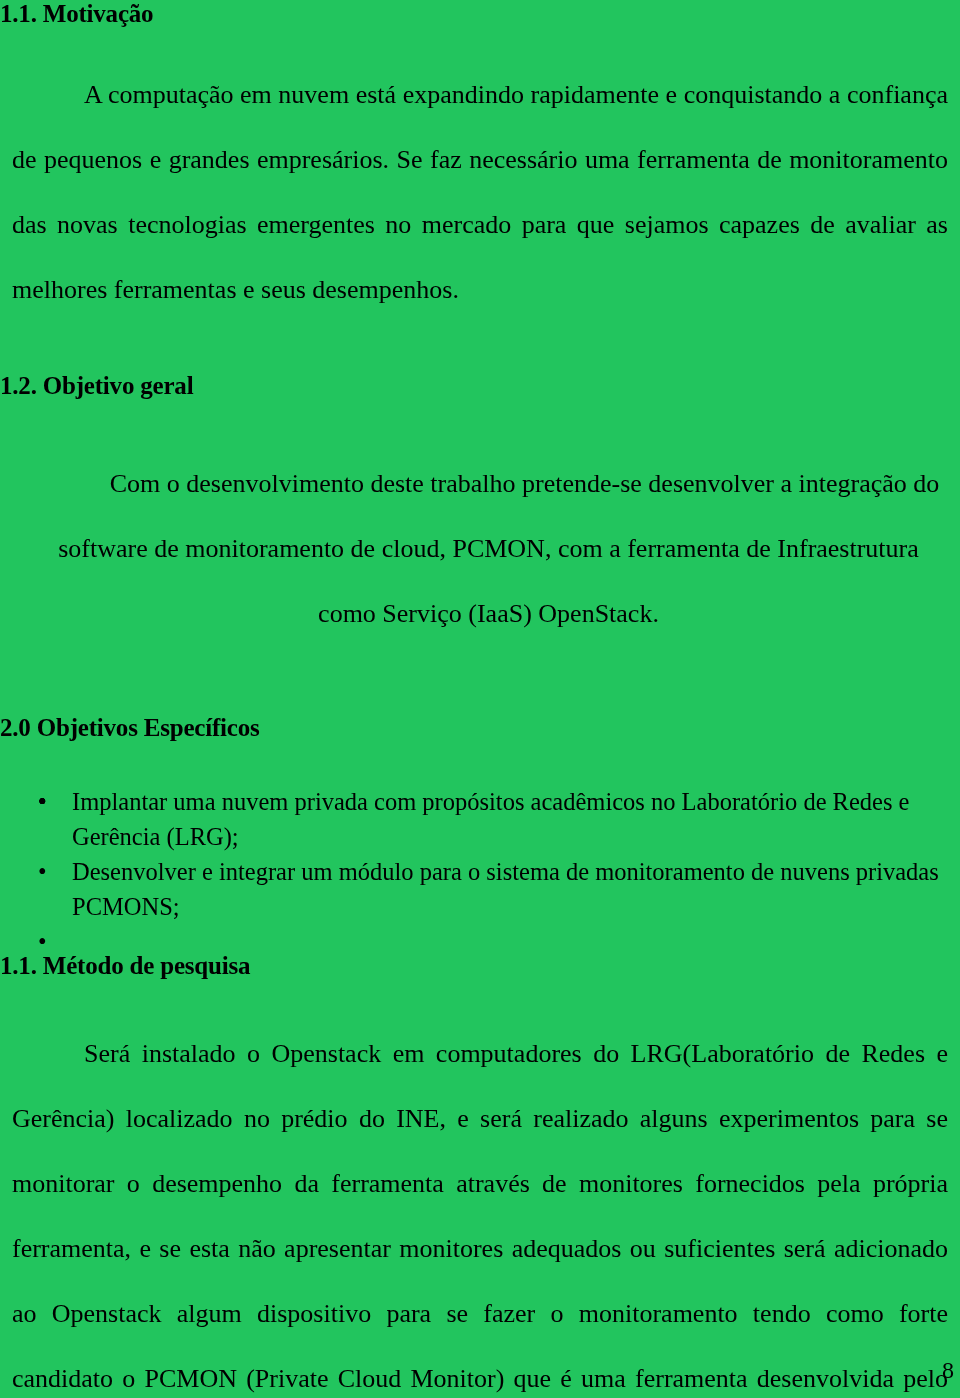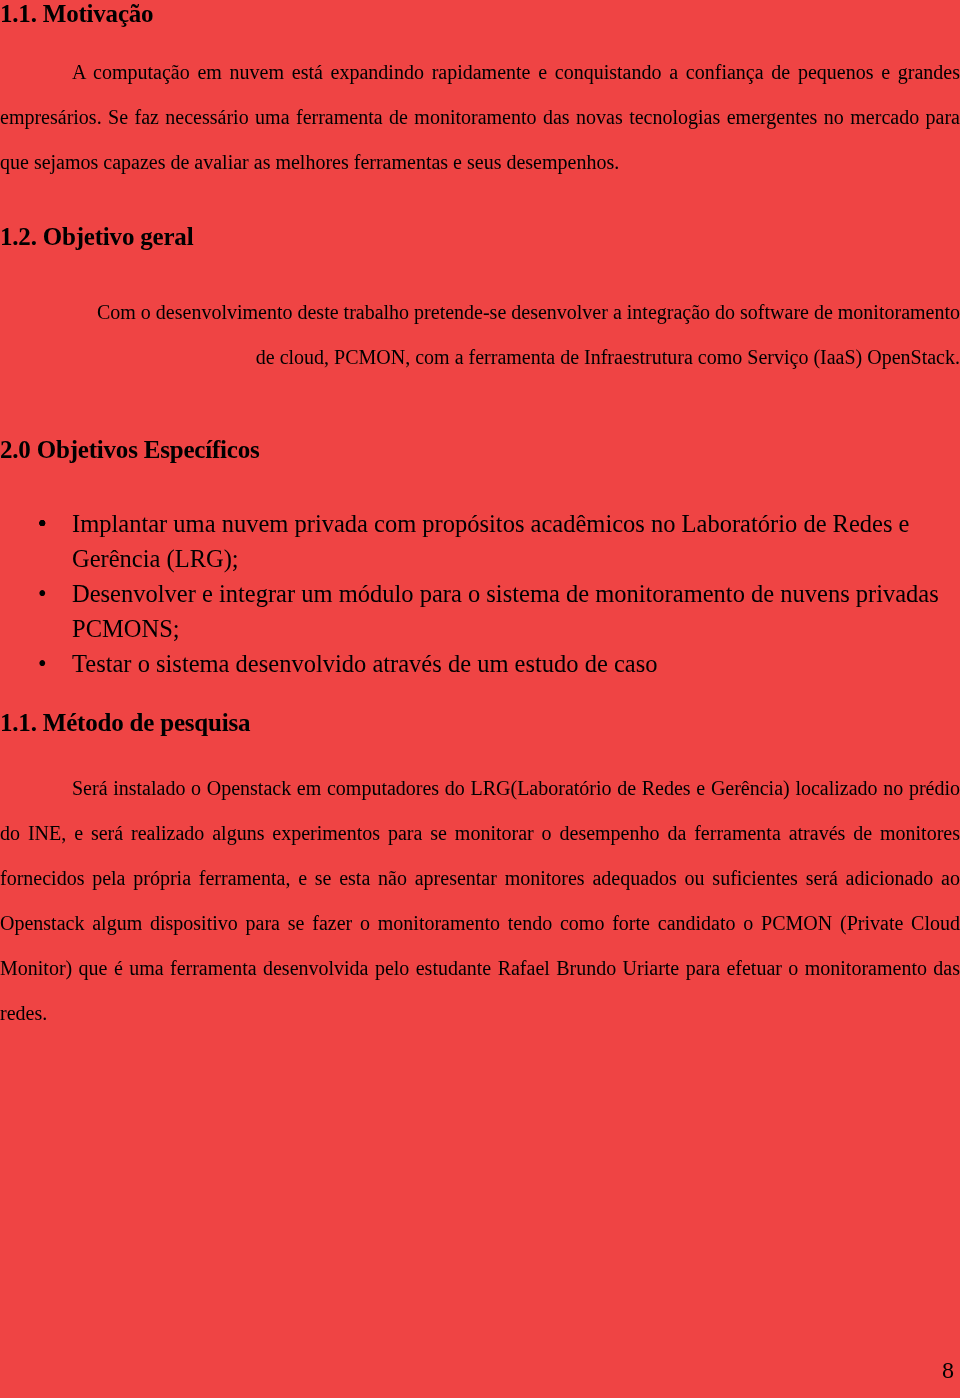--- a/index.html
+++ b/index.html
@@ -5,21 +5,21 @@
 <style>
   html, body {
     margin: 0;
     padding: 0;
     background: #ffffff;
   }
   .page {
     position: relative;
     width: 960px;
     height: 1398px;
-    background: #ef4444;
+    background: #22c55e;
     overflow: hidden;
     font-family: "Liberation Serif", "DejaVu Serif", serif;
     color: #000000;
   }
   .content {
     position: absolute;
     left: 0px;
     top: 0px;
     width: 960px;
   }
@@ -29,33 +29,33 @@
     font-weight: bold;
     font-size: 25px;
     line-height: 1.1;
     margin: 0;
     padding: 0;
     letter-spacing: -0.2px;
     white-space: nowrap;
   }
 
   p.para {
-    font-size: 20px;
-    line-height: 45px;
-    margin: 0;
+    font-size: 26px;
+    line-height: 65px;
+    margin: 12px;
     padding: 0;
     text-align: justify;
     text-justify: inter-word;
     word-spacing: 0px;
   }
   p.para.indent {
     text-indent: 72px;
   }
   p.para.ragged {
-    text-align: right;
+    text-align: center;
     padding-left: 17px;
   }
 
   
   .sp-h1-after { height: 22px; }
   .sp-before-12 { height: 38px; }
   .sp-12-after { height: 40px; }
   .sp-before-13 { height: 56px; }
   .sp-13-after { height: 42px; }
   .sp-before-14 { height: 28px; }
@@ -131,21 +131,20 @@
       <li>
         <span class="bullet-dot">•</span>
         <span>Implantar uma nuvem privada com propósitos acadêmicos no Laboratório de Redes e Gerência (LRG);</span>
       </li>
       <li>
         <span class="bullet-dot">•</span>
         <span>Desenvolver e integrar um módulo para o sistema de monitoramento de nuvens privadas PCMONS;</span>
       </li>
       <li>
         <span class="bullet-dot">•</span>
-        <span>Testar o sistema desenvolvido através de um estudo de caso</span>
       </li>
     </ul>
 
     <div class="sp-before-14"></div>
 
     <h2 class="heading">1.1. Método de pesquisa</h2>
 
     <div class="sp-14-after"></div>
 
     <p class="para indent">Será instalado o Openstack em computadores do LRG(Laboratório de Redes e Gerência) localizado no prédio do INE, e será realizado alguns experimentos para se monitorar o desempenho da ferramenta através de monitores fornecidos pela própria ferramenta, e se esta não apresentar monitores adequados ou suficientes será adicionado ao Openstack algum dispositivo para se fazer o monitoramento tendo como forte candidato o PCMON (Private Cloud Monitor) que é uma ferramenta desenvolvida pelo estudante Rafael Brundo Uriarte para efetuar o monitoramento das redes.</p>

